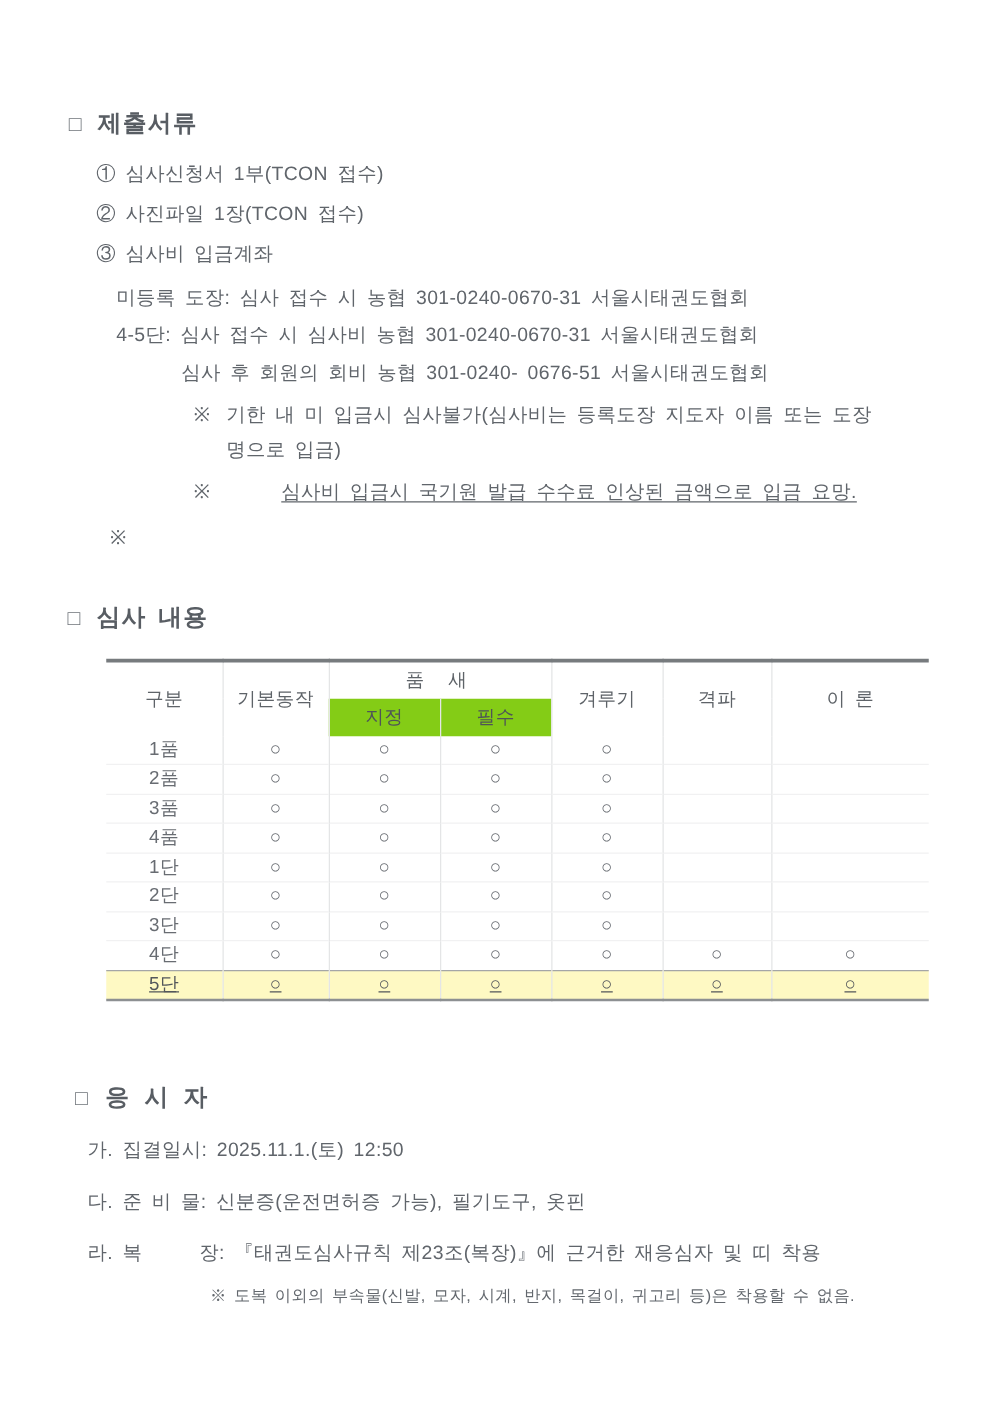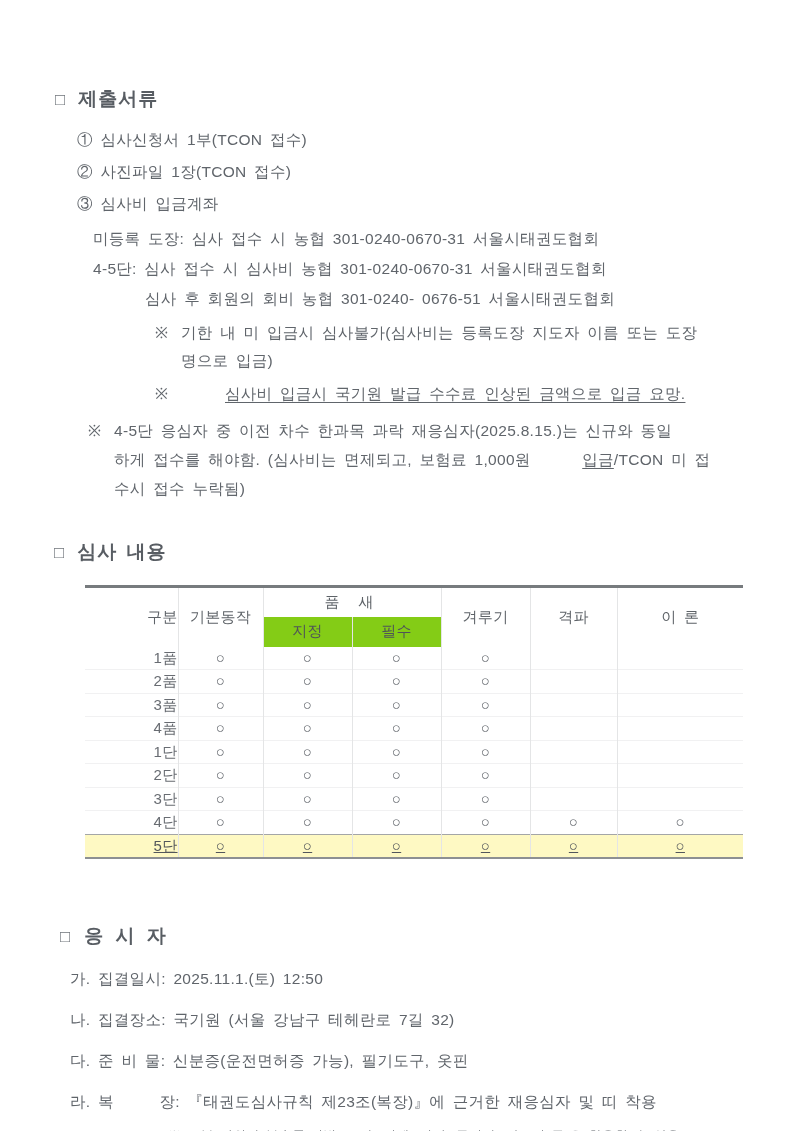--- a/index.html
+++ b/index.html
@@ -62,21 +62,21 @@
   tbody td {
     height: 22.5px;
     line-height: 22.5px;
     text-align: center;
     vertical-align: middle;
     color: #686c72;
     border-top: 1px solid #f1f1f2;
   }
   tbody tr:first-child td { border-top: none; }
   th, td { border-left: 1px solid #e4e5e6; }
-  .c0 { border-left: none; text-align: right; }
+  .c0 { border-left: none; }
   tr.hl td { background: #fef9c3; color: #53575b; border-top: 1px solid #a4a6a7; text-decoration: underline; }
 
   .applicant { margin: 20px 0 0 70px; }
   .applicant .a-item { line-height: 20px; margin-bottom: 21px; white-space: pre-wrap; }
   .applicant-note {
     margin: -6px 0 0 98px;
     font-size: 13px;
     color: #63686e;
     word-spacing: 2px;
   }
@@ -109,23 +109,20 @@
 명으로 입금)</span>
   </div>
 
   <div class="note note2">
     <span class="marker">※</span>
     <span class="txt u">심사비 입금시 국기원 발급 수수료 인상된 금액으로 입금 요망.</span>
   </div>
 
   <div class="note note3">
     <span class="marker">※</span>
-    <span class="txt"><span>4-5단 응심자 중 이전 차수 한과목 과락 재응심자(2025.8.15.)는 신규와 동일
-하게 접수를 해야함. (심사비는 면제되고, 보험료 1,000원 </span><span class="u">입금</span><span>/TCON 미 접
-수시 접수 누락됨)</span></span>
   </div>
 
   <div class="sec-title sec2-title">
     <span class="sq">□</span>
     <span>심사 내용</span>
   </div>
 
   <div class="table-wrap">
     <table>
       <colgroup>
@@ -237,19 +234,18 @@
     </table>
   </div>
 
   <div class="sec-title sec3-title">
     <span class="sq">□</span>
     <span>응 시 자</span>
   </div>
 
   <div class="applicant">
     <div class="a-item">가. 집결일시: 2025.11.1.(토) 12:50</div>
-    <div class="a-item">나. 집결장소: 국기원 (서울 강남구 테헤란로 7길 32)</div>
     <div class="a-item">다. 준 비 물: 신분증(운전면허증 가능), 필기도구, 옷핀</div>
     <div class="a-item">라. 복      장: 『태권도심사규칙 제23조(복장)』에 근거한 재응심자 및 띠 착용</div>
     <div class="applicant-note">※ 도복 이외의 부속물(신발, 모자, 시계, 반지, 목걸이, 귀고리 등)은 착용할 수 없음.</div>
   </div>
 
 </div>
 
 </body></html>

